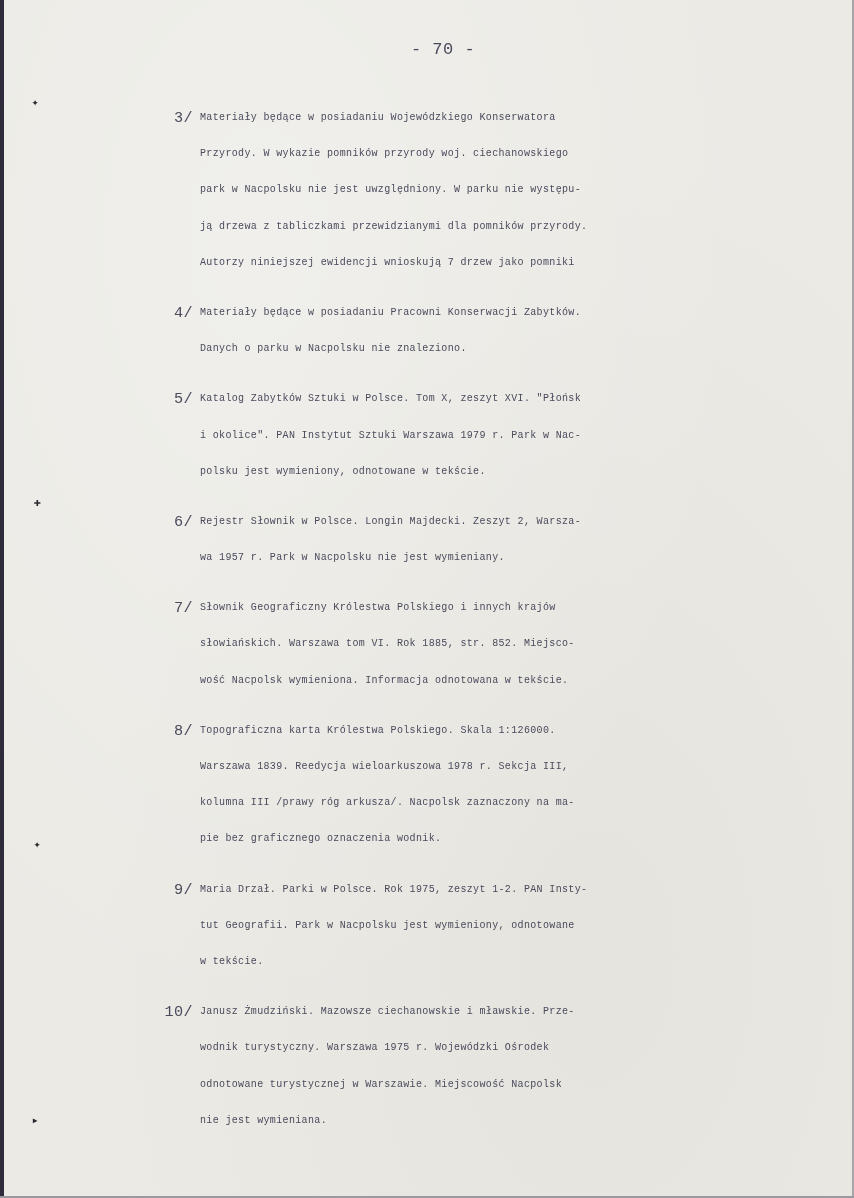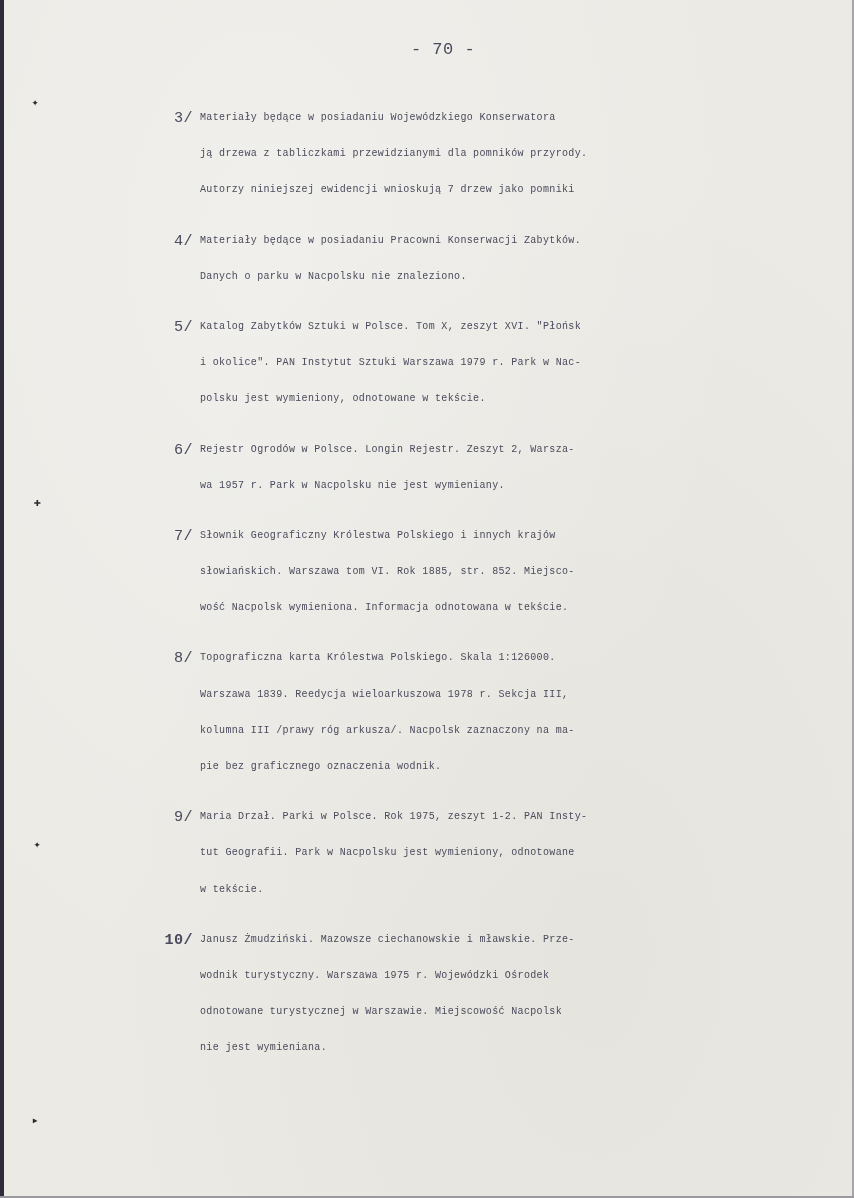--- a/index.html
+++ b/index.html
@@ -75,21 +75,20 @@
     .entry .num {
       position: absolute;
       top: 0;
       text-align: right;
       width: 36px;
       left: -3px;
     }
     .entry.wide .num {
       left: -11px;
       width: 44px;
-      font-weight: bold;
     }
     .entry .line {
       display: block;
       margin-left: 40px;
       height: 36.2px;
       line-height: 24px;
       font-size: 10px;
       letter-spacing: 0.35px;
       white-space: pre;
     }
@@ -112,40 +111,42 @@
 <span class="punch" style="left:28px; top:96px;">✦</span>
 <span class="punch" style="left:30px; top:496px;">✚</span>
 <span class="punch" style="left:30px; top:838px;">✦</span>
 <span class="punch" style="left:28px; top:1114px;">▸</span>
 
 <div class="entries">
 
   <div class="entry">
     <span class="num">3/</span>
     <span class="line">Materiały będące w posiadaniu Wojewódzkiego Konserwatora</span>
+    <span class="line">Przyrody. W wykazie pomników przyrody woj. ciechanowskiego</span>
+    <span class="line">park w Nacpolsku nie jest uwzględniony. W parku nie występu-</span>
     <span class="line">ją drzewa z tabliczkami przewidzianymi dla pomników przyrody.</span>
     <span class="line">Autorzy niniejszej ewidencji wnioskują 7 drzew jako pomniki</span>
   </div>
 
   <div class="entry">
     <span class="num">4/</span>
     <span class="line">Materiały będące w posiadaniu Pracowni Konserwacji Zabytków.</span>
     <span class="line">Danych o parku w Nacpolsku nie znaleziono.</span>
   </div>
 
   <div class="entry">
     <span class="num">5/</span>
     <span class="line">Katalog Zabytków Sztuki w Polsce. Tom X, zeszyt XVI. "Płońsk</span>
     <span class="line">i okolice". PAN Instytut Sztuki Warszawa 1979 r. Park w Nac-</span>
     <span class="line">polsku jest wymieniony, odnotowane w tekście.</span>
   </div>
 
   <div class="entry">
     <span class="num">6/</span>
-    <span class="line">Rejestr Ogrodów w Polsce. Longin Rejestr. Zeszyt 2, Warsza-</span>
+    <span class="line">Rejestr Słownik w Polsce. Longin Majdecki. Zeszyt 2, Warsza-</span>
     <span class="line">wa 1957 r. Park w Nacpolsku nie jest wymieniany.</span>
   </div>
 
   <div class="entry">
     <span class="num">7/</span>
     <span class="line">Słownik Geograficzny Królestwa Polskiego i innych krajów</span>
     <span class="line">słowiańskich. Warszawa tom VI. Rok 1885, str. 852. Miejsco-</span>
     <span class="line">wość Nacpolsk wymieniona. Informacja odnotowana w tekście.</span>
   </div>
 

